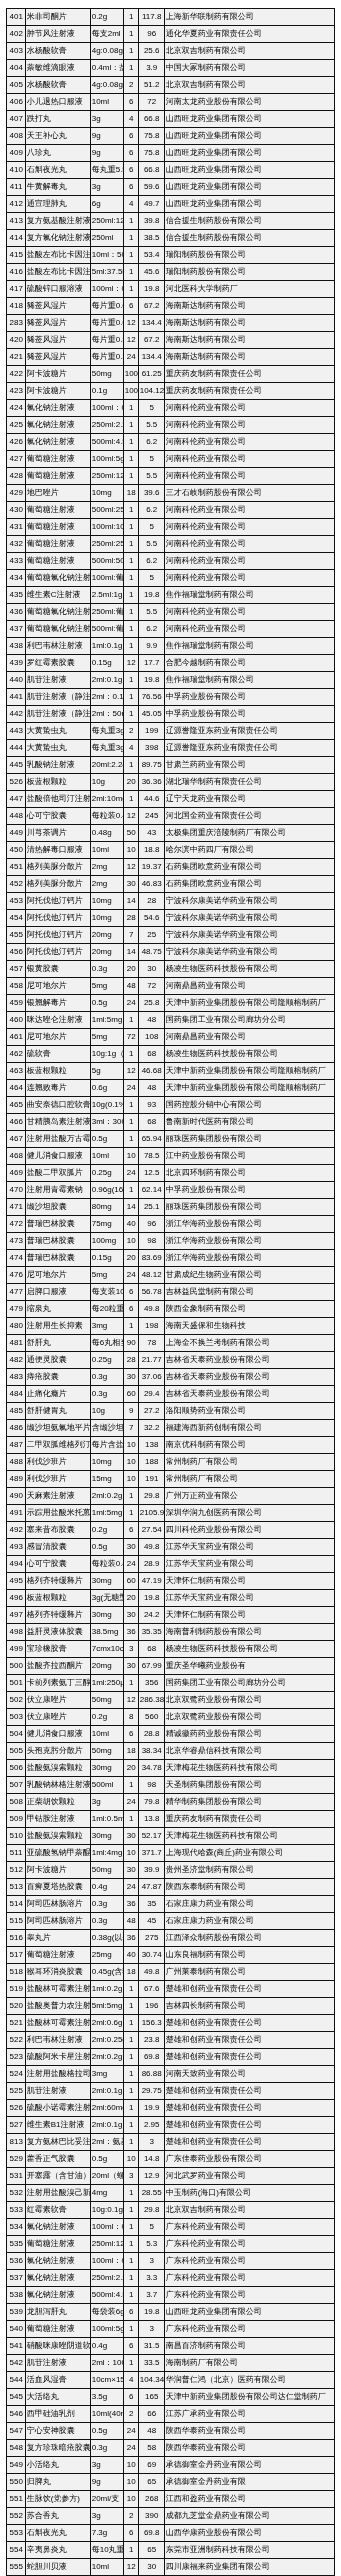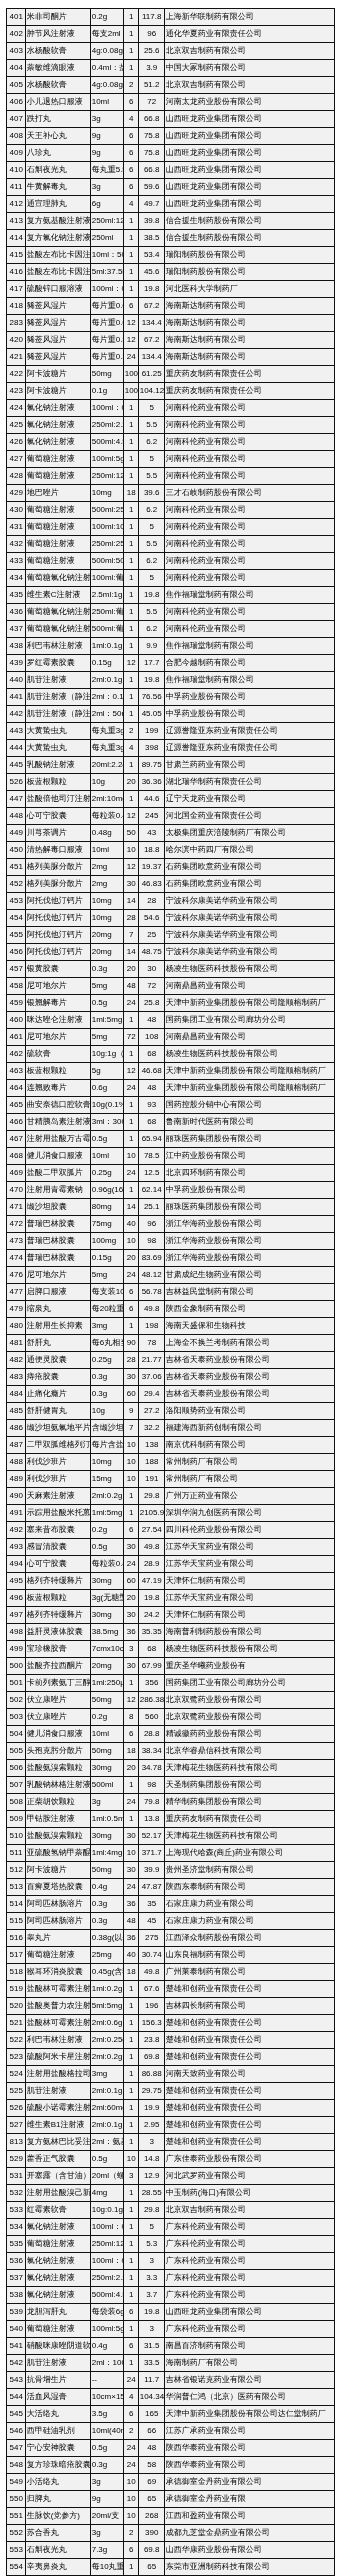--- a/index.html
+++ b/index.html
@@ -1138,28 +1138,20 @@
       </tr>
       <tr>
         <td class="c-no">542</td>
         <td class="c-name">肌苷注射液</td>
         <td class="c-spec">2ml：100mg</td>
         <td class="c-qty">1</td>
         <td class="c-price">33.5</td>
         <td class="c-mfr">海南制药厂有限公司</td>
       </tr>
       <tr>
-        <td class="c-no">543</td>
-        <td class="c-name">抗骨增生片</td>
-        <td class="c-spec">--</td>
-        <td class="c-qty">24</td>
-        <td class="c-price">11.7</td>
-        <td class="c-mfr">吉林省银诺克药业有限公司</td>
-      </tr>
-      <tr>
         <td class="c-no">544</td>
         <td class="c-name">活血风湿膏</td>
         <td class="c-spec">10cm×15cm</td>
         <td class="c-qty">4</td>
         <td class="c-price">104.34</td>
         <td class="c-mfr">华润普仁鸿（北京）医药有限公司</td>
       </tr>
       <tr>
         <td class="c-no">545</td>
         <td class="c-name">大活络丸</td>

